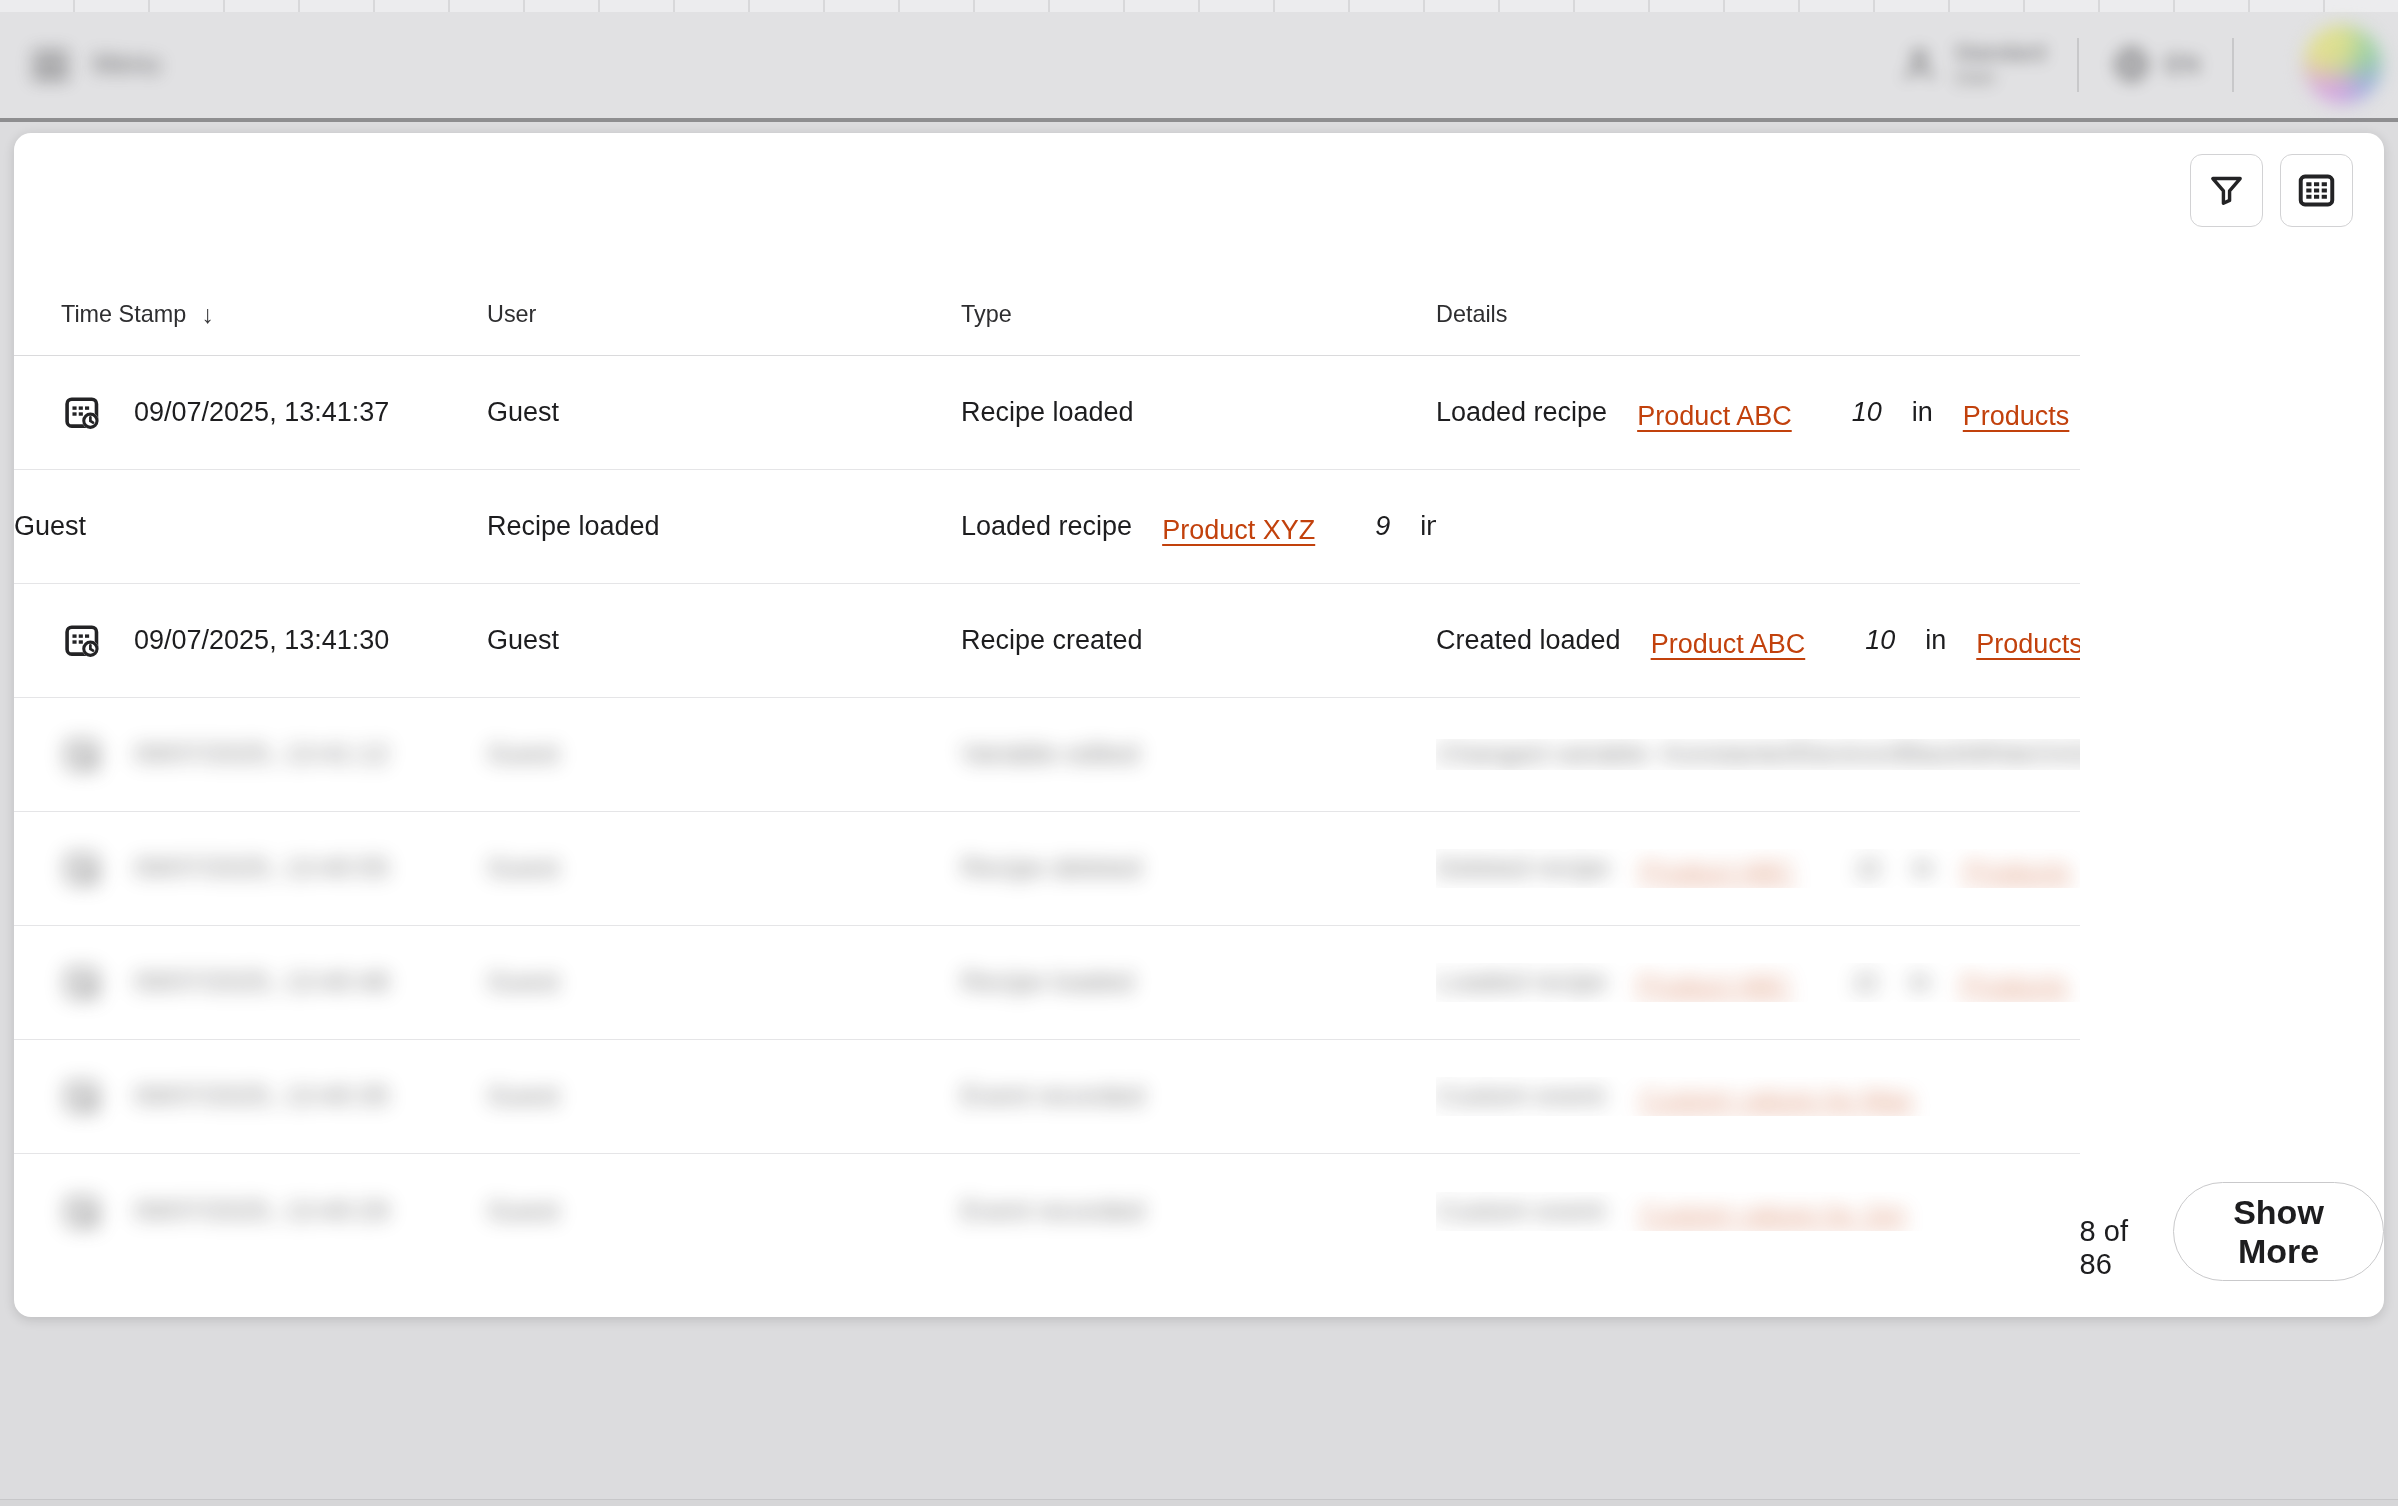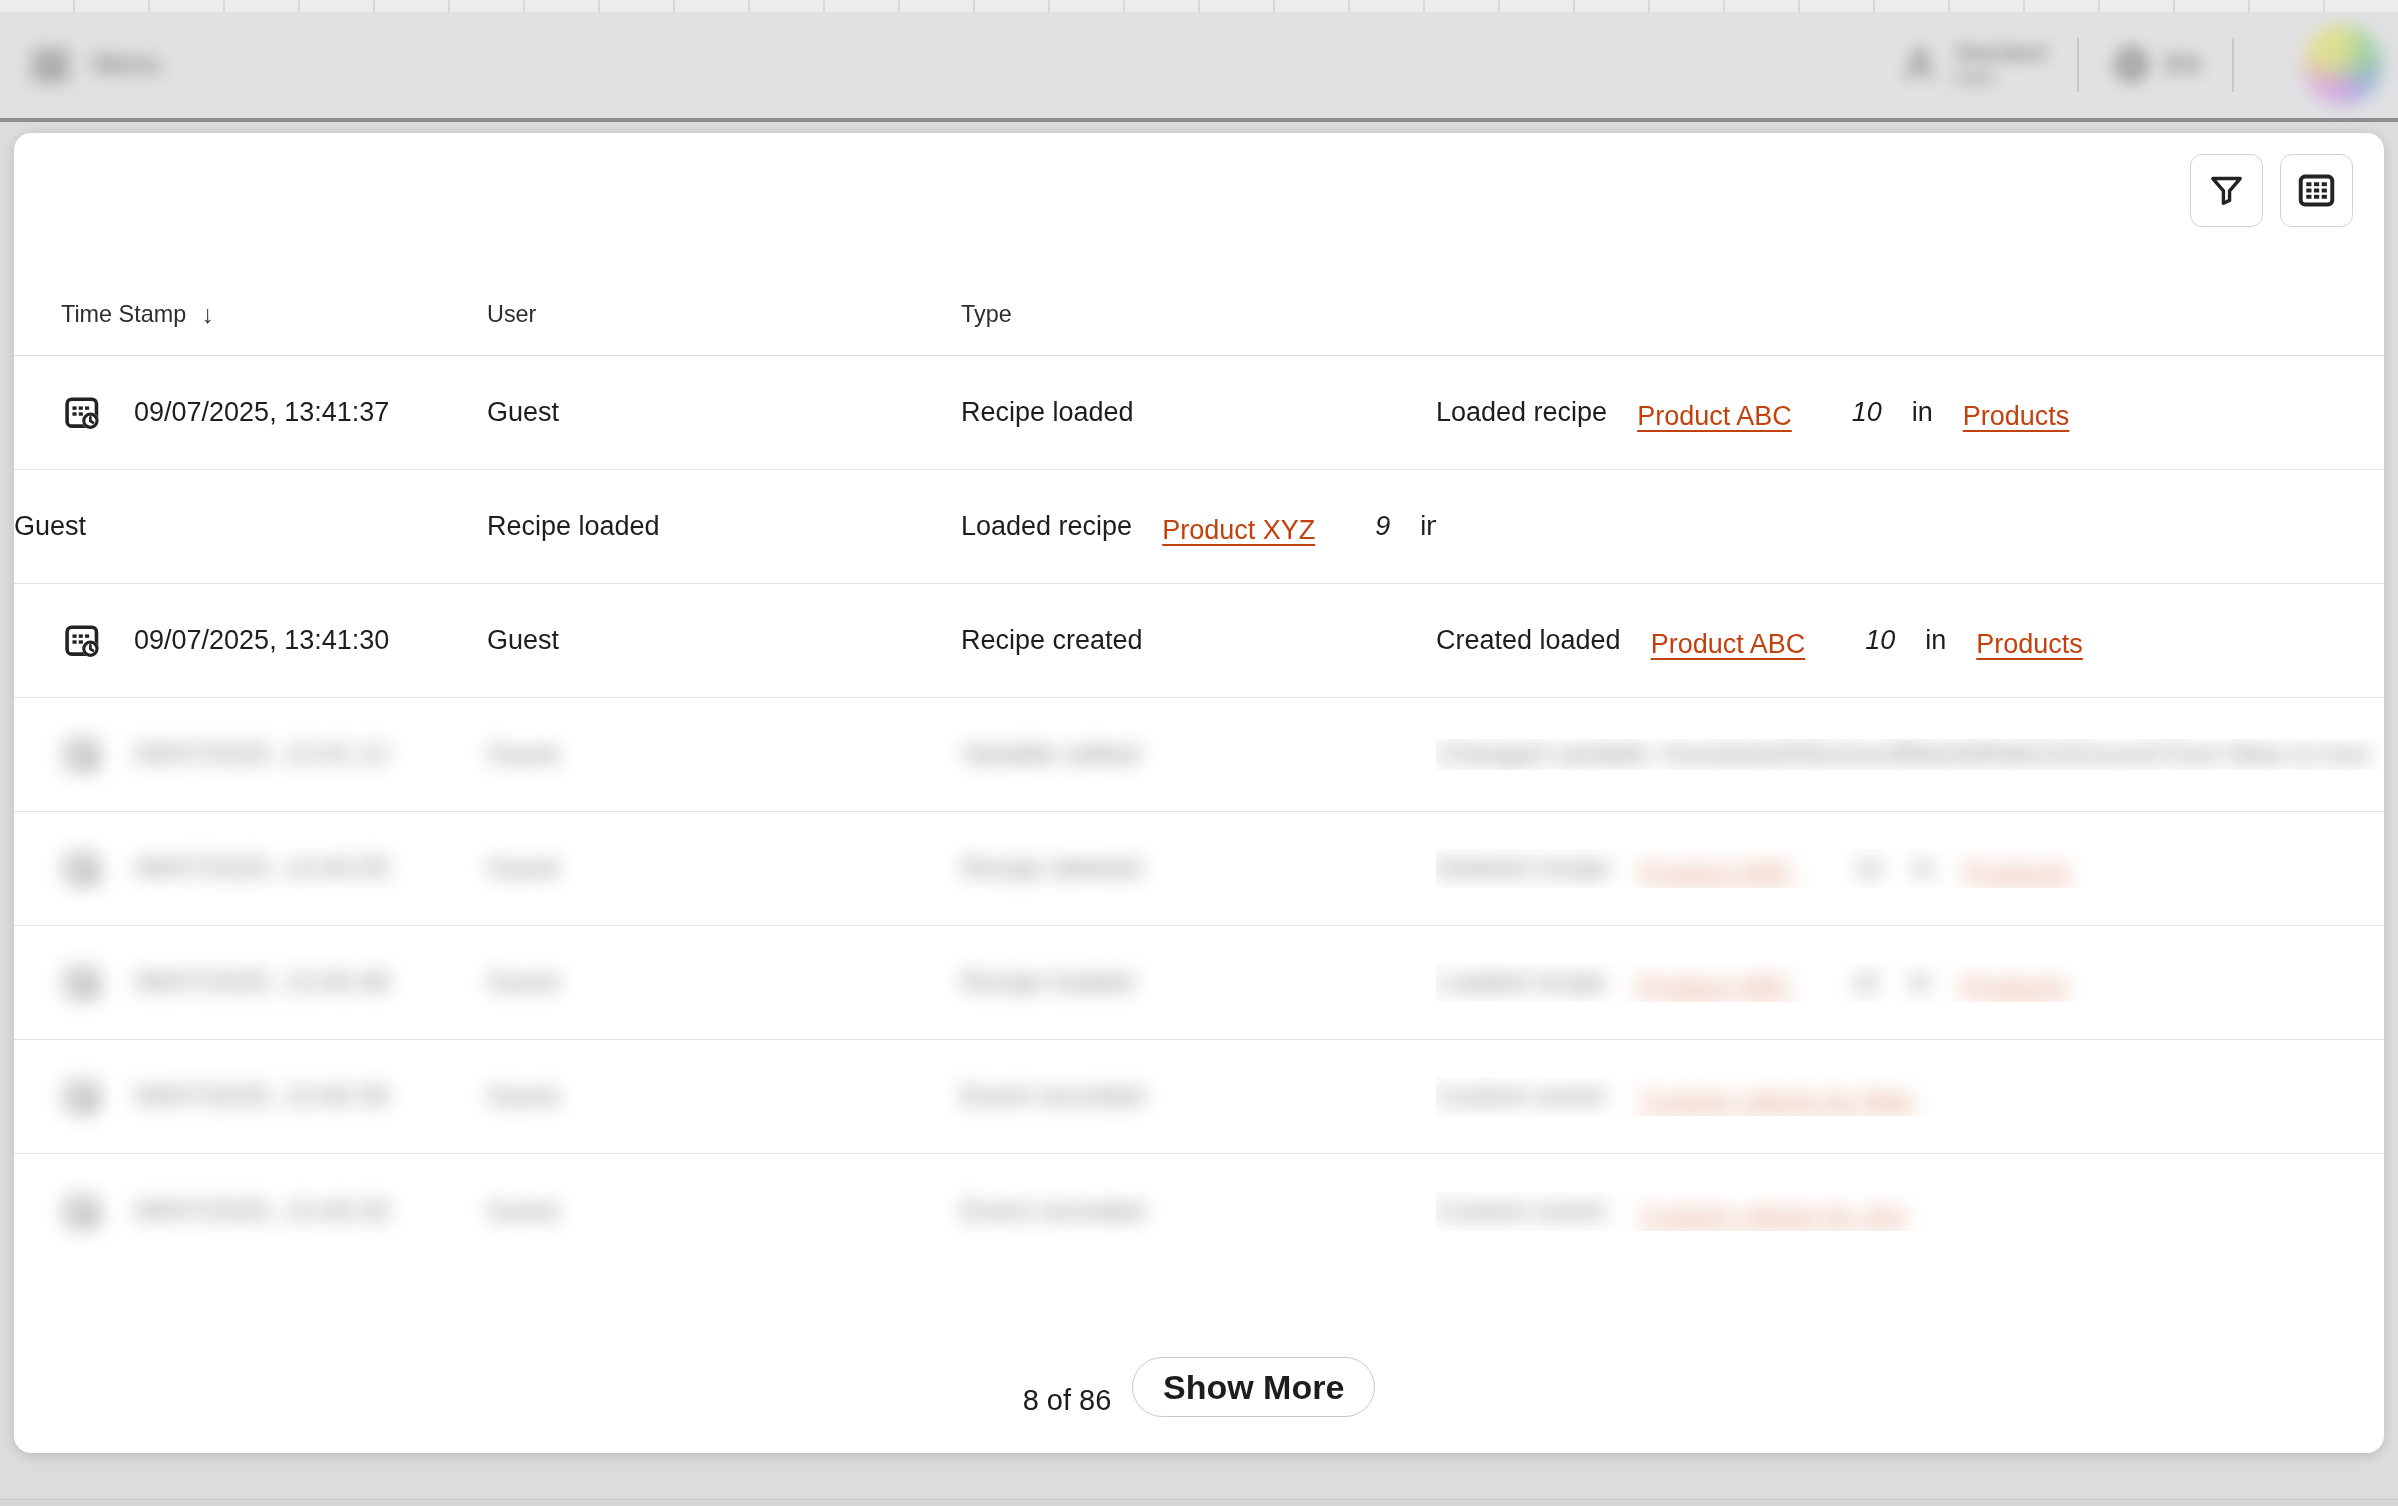--- a/index.html
+++ b/index.html
@@ -35,23 +35,23 @@
   .avatar { width:79px; height:79px; border-radius:50%; margin-left:37px;
     background:
       radial-gradient(circle at 28% 22%, rgba(226,224,140,.9) 0 22%, rgba(226,224,140,0) 55%),
       radial-gradient(circle at 72% 18%, rgba(150,208,160,.9) 0 24%, rgba(150,208,160,0) 58%),
       radial-gradient(circle at 24% 76%, rgba(216,166,222,.9) 0 24%, rgba(216,166,222,0) 58%),
       radial-gradient(circle at 72% 74%, rgba(150,172,226,.95) 0 26%, rgba(150,172,226,0) 60%),
       #e7e7e9;
     filter:blur(8.4px); }
 
   
-  .card { position:absolute; left:14px; top:133px; width:2370px; height:1320px;
+  .card { position:absolute; left:14px; top:133px; width:2370px; height:1184px;
     background:#ffffff; border-radius:17px; box-shadow:0 2.8px 11.2px rgba(0,0,0,.14);
-    display:flex; flex-direction:column; }
+    display:flex; flex-direction:row; }
 
   .toolbar { position:absolute; top:20.6px; right:31px; display:flex; gap:17px; }
   .icon-btn { width:73px; height:73px; background:#fff; border:1.9px solid #d2d2d4;
     border-radius:12px; display:flex; align-items:center; justify-content:center; cursor:pointer; }
   .icon-btn svg { display:block; }
 
   
   .table { margin-top:141px; }
   .thead { display:grid; grid-template-columns:473px 474px 475px auto; height:82px;
     align-items:center; border-bottom:1.9px solid #dadadc; font-size:23.4px; color:#2e2e30; }
@@ -151,20 +151,21 @@
   </div>
 
   <div class="table">
     <div class="thead">
       <div class="hcell">
         <span>Time Stamp</span>
         <span class="sort-arrow">↓</span>
       </div>
       <div class="hcell">User</div>
       <div class="hcell">Type</div>
+      <div class="hcell">Details</div>
     </div>
     <div id="tbody">
         <div class="trow">
     <div class="cell-ts">
       <span class="cc">
         <span class="cal-icon">
           <svg width="43" height="43" viewBox="0 0 24 24" fill="none">
             <rect x="3.4" y="4.6" width="16.4" height="15" rx="2.6" stroke="#232325" stroke-width="2"></rect>
             <g fill="#232325">
               <rect x="6.4" y="8.6" width="2.3" height="1.9"></rect>

